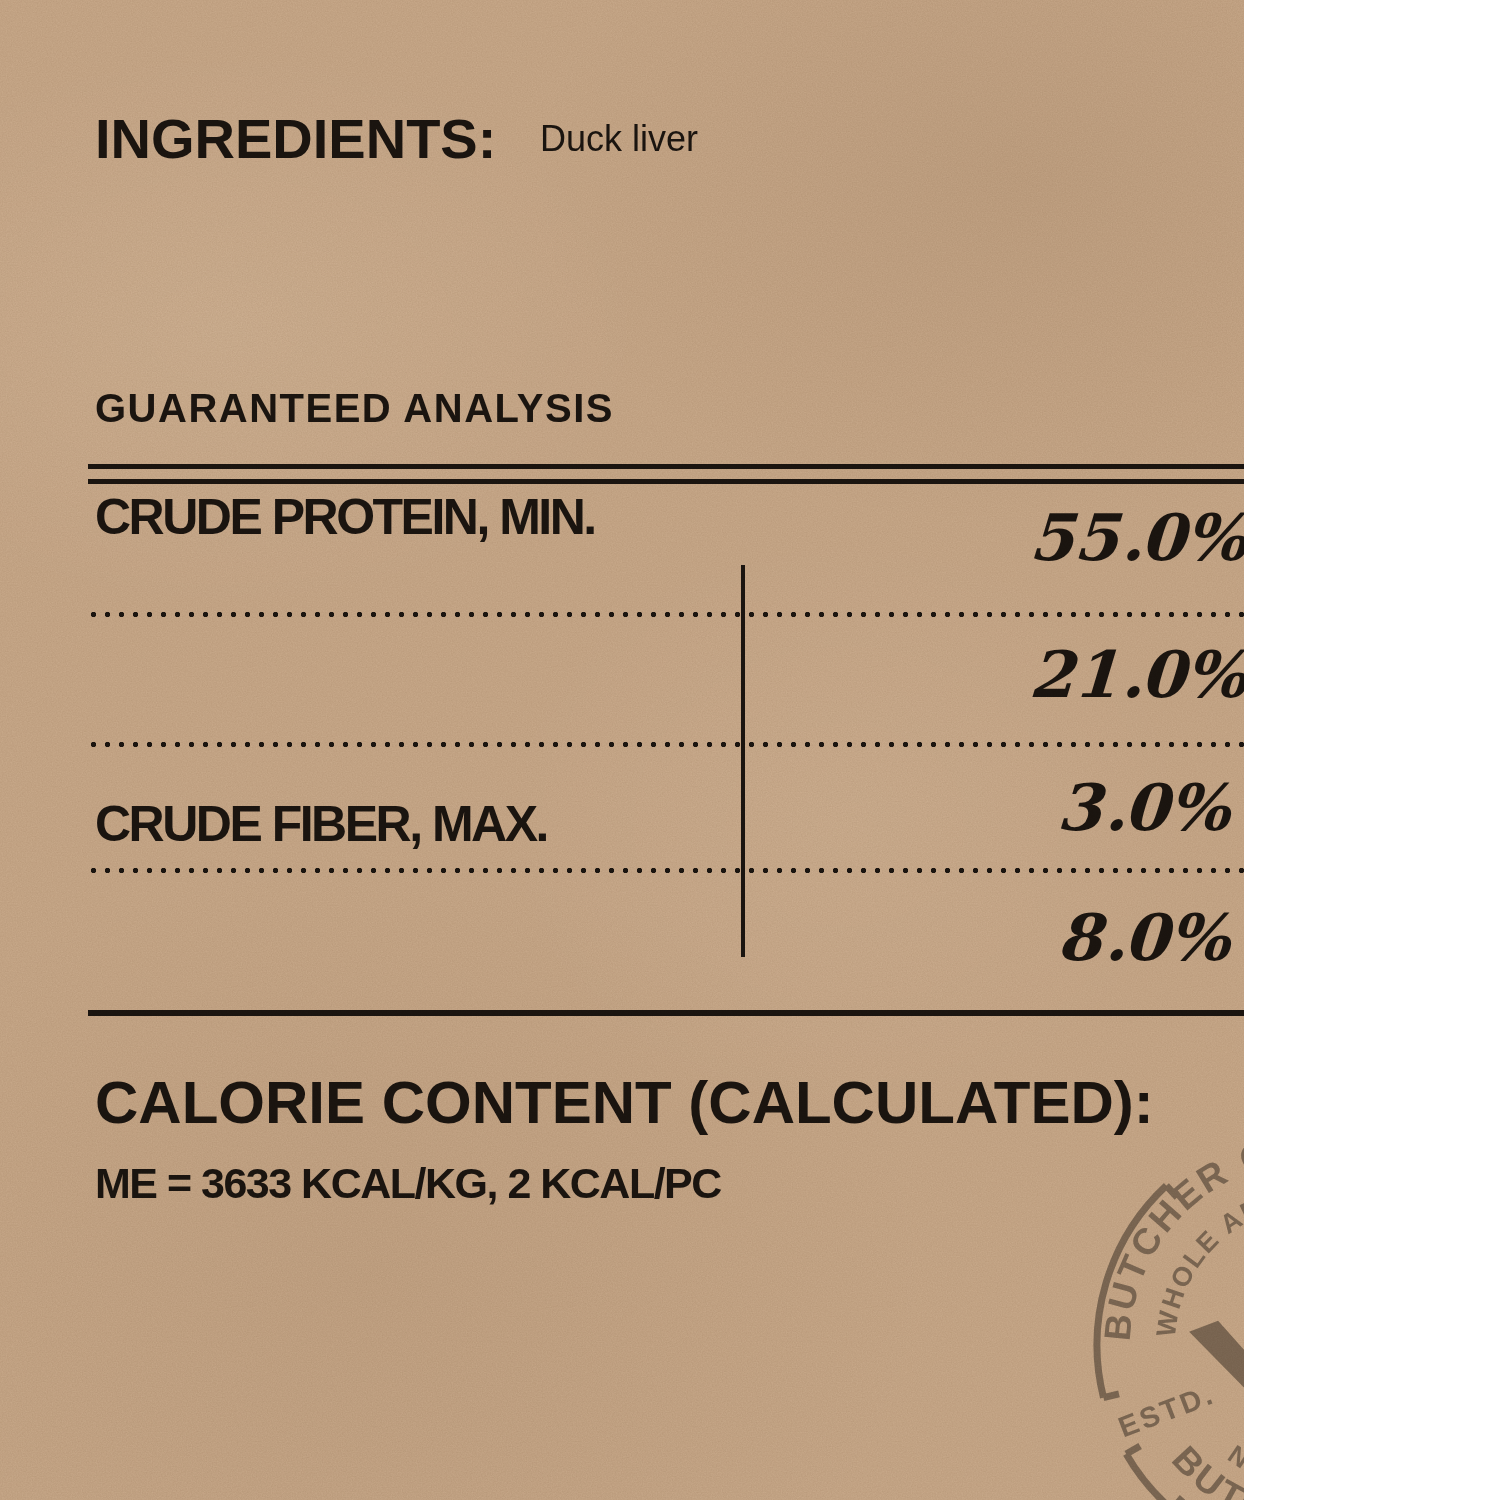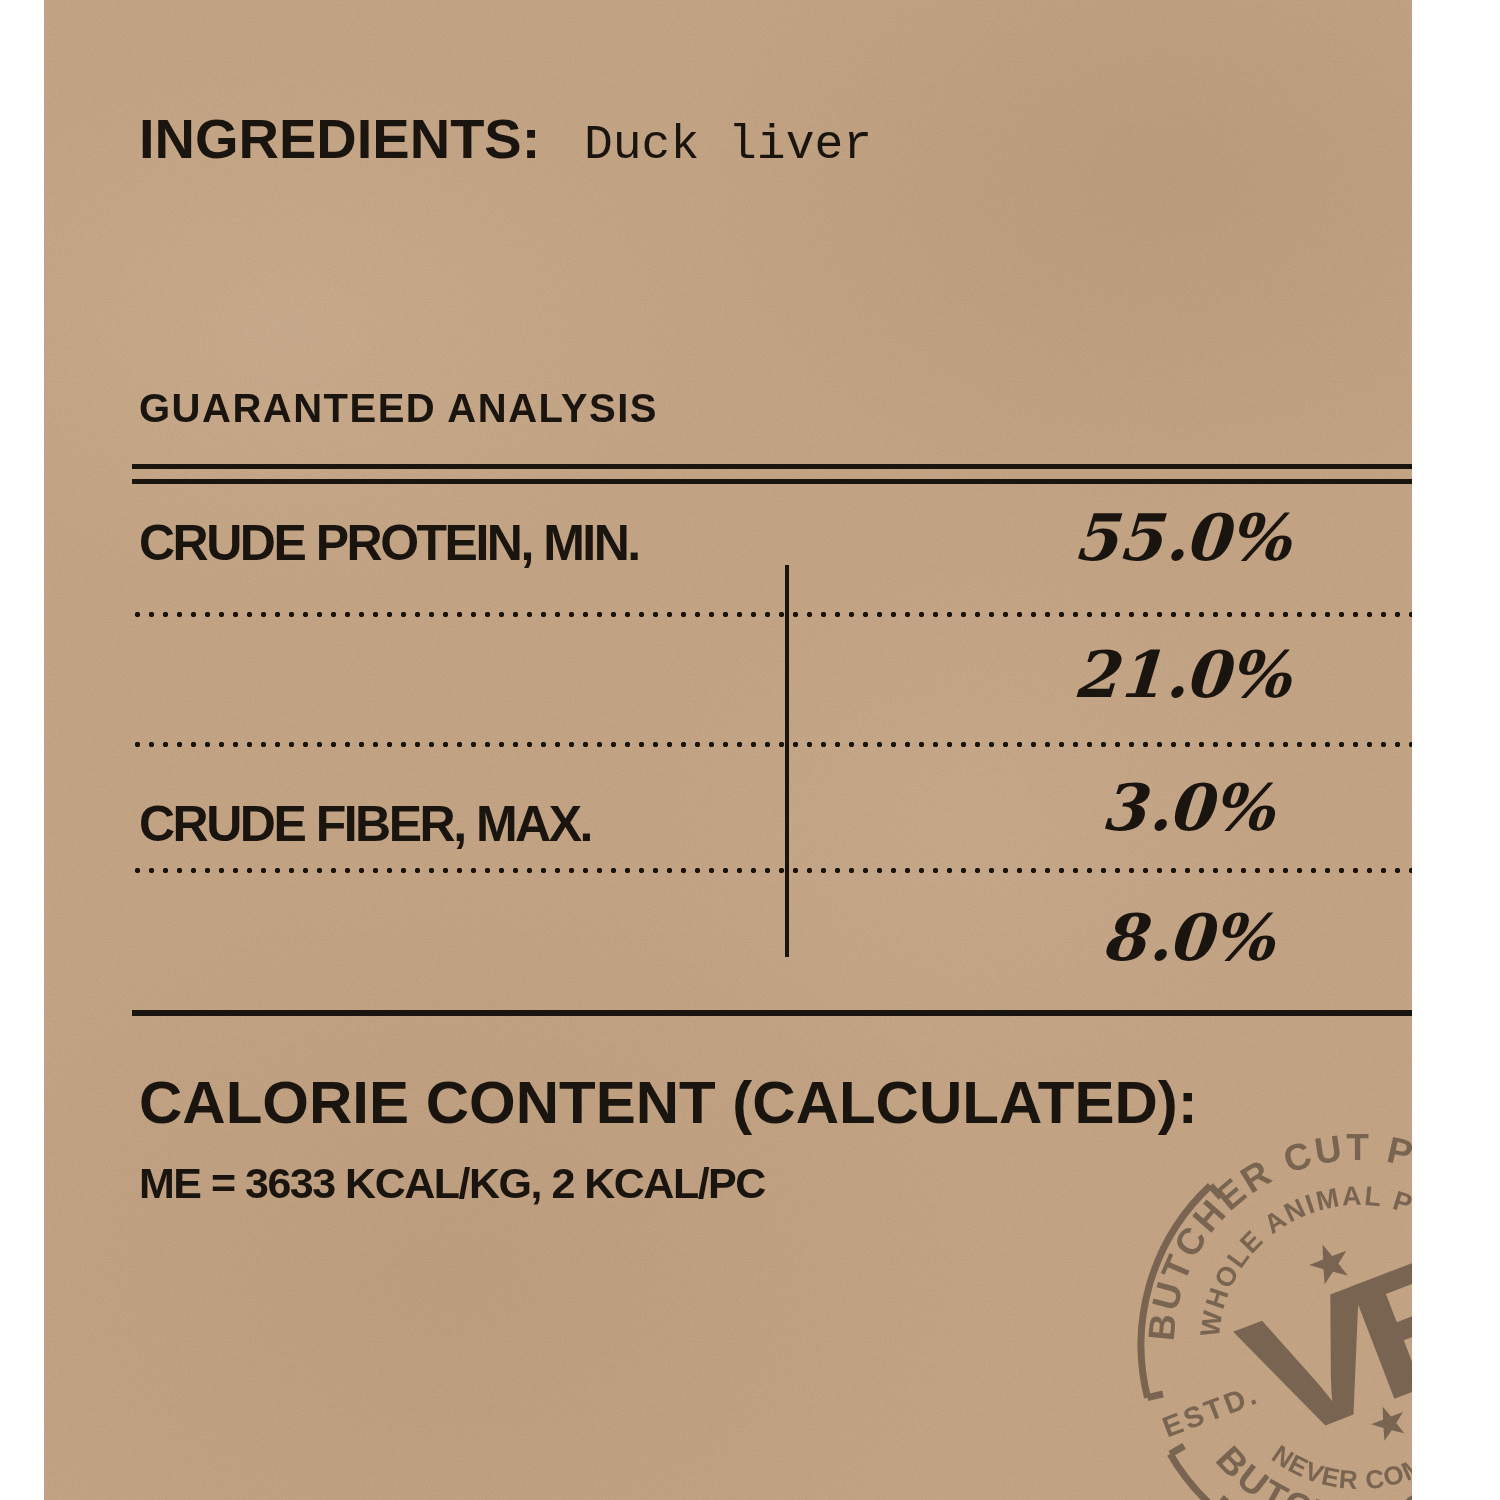--- a/index.html
+++ b/index.html
@@ -1,42 +1,41 @@
 <!DOCTYPE html>
 <html><head>
 <meta charset="utf-8">
 <style>
   html,body{margin:0;padding:0;}
   .page{
     position:relative;
-    width:1368px;height:1500px;
+    width:1244px;height:1500px;
     overflow:hidden;
     background-color:#c9aa8b;
     background-image:
       radial-gradient(ellipse 600px 400px at 18% 22%, rgba(255,238,214,0.10), rgba(255,238,214,0) 70%),
       radial-gradient(ellipse 700px 500px at 82% 12%, rgba(124,94,64,0.10), rgba(124,94,64,0) 70%),
       radial-gradient(ellipse 800px 600px at 30% 85%, rgba(128,98,66,0.08), rgba(128,98,66,0) 70%),
       radial-gradient(ellipse 500px 420px at 68% 55%, rgba(255,240,218,0.07), rgba(255,240,218,0) 70%);
     font-family:"Liberation Sans", sans-serif;
     color:#1b1510;
-    margin-left:44px;
   }
   .grain{position:absolute;left:0;top:0;pointer-events:none;opacity:.5;mix-blend-mode:multiply;}
   .abs{position:absolute;line-height:1;white-space:nowrap;}
 
   .ing-label{left:95px;top:111px;font-size:56px;font-weight:bold;letter-spacing:0;}
-  .ing-value{left:540px;top:121px;font-size:48px;font-weight:normal;letter-spacing:0;font-family:Liberation Mono, monospace;}
+  .ing-value{left:540px;top:121px;font-size:36px;font-weight:normal;letter-spacing:0;}
 
   .ga-title{left:95px;top:388px;font-size:40px;font-weight:bold;letter-spacing:1.5px;}
 
   .dbl-rule{left:88px;top:464px;width:1344px;height:10px;
     border-top:5px solid #1b1510;border-bottom:5px solid #1b1510;box-sizing:content-box;}
 
   .row-label{left:95px;font-size:50px;font-weight:bold;letter-spacing:-2.5px;}
-  .rl-1{top:518px;}.rl-2{top:651px;}.rl-3{top:799px;}.rl-4{top:915px;}
+  .rl-1{top:492px;}.rl-2{top:651px;}.rl-3{top:799px;}.rl-4{top:915px;}
 
   .row-value{left:1035px;width:200px;text-align:right;
     font-family:"DejaVu Serif", serif;font-style:italic;font-weight:bold;
     font-size:64px;transform:skewX(-6deg);}
   .rv-1{top:506px;}.rv-2{top:643px;}.rv-3{top:776px;}.rv-4{top:906px;}
 
   .dotline{left:90px;width:1340px;height:7px;
     background-image:radial-gradient(circle at 3.5px 3.5px,#1b1510 2.4px,rgba(0,0,0,0) 3px);
     background-size:14px 7px;background-repeat:repeat-x;}
   .dl-1{top:611px;}.dl-2{top:741px;}.dl-3{top:867px;}

